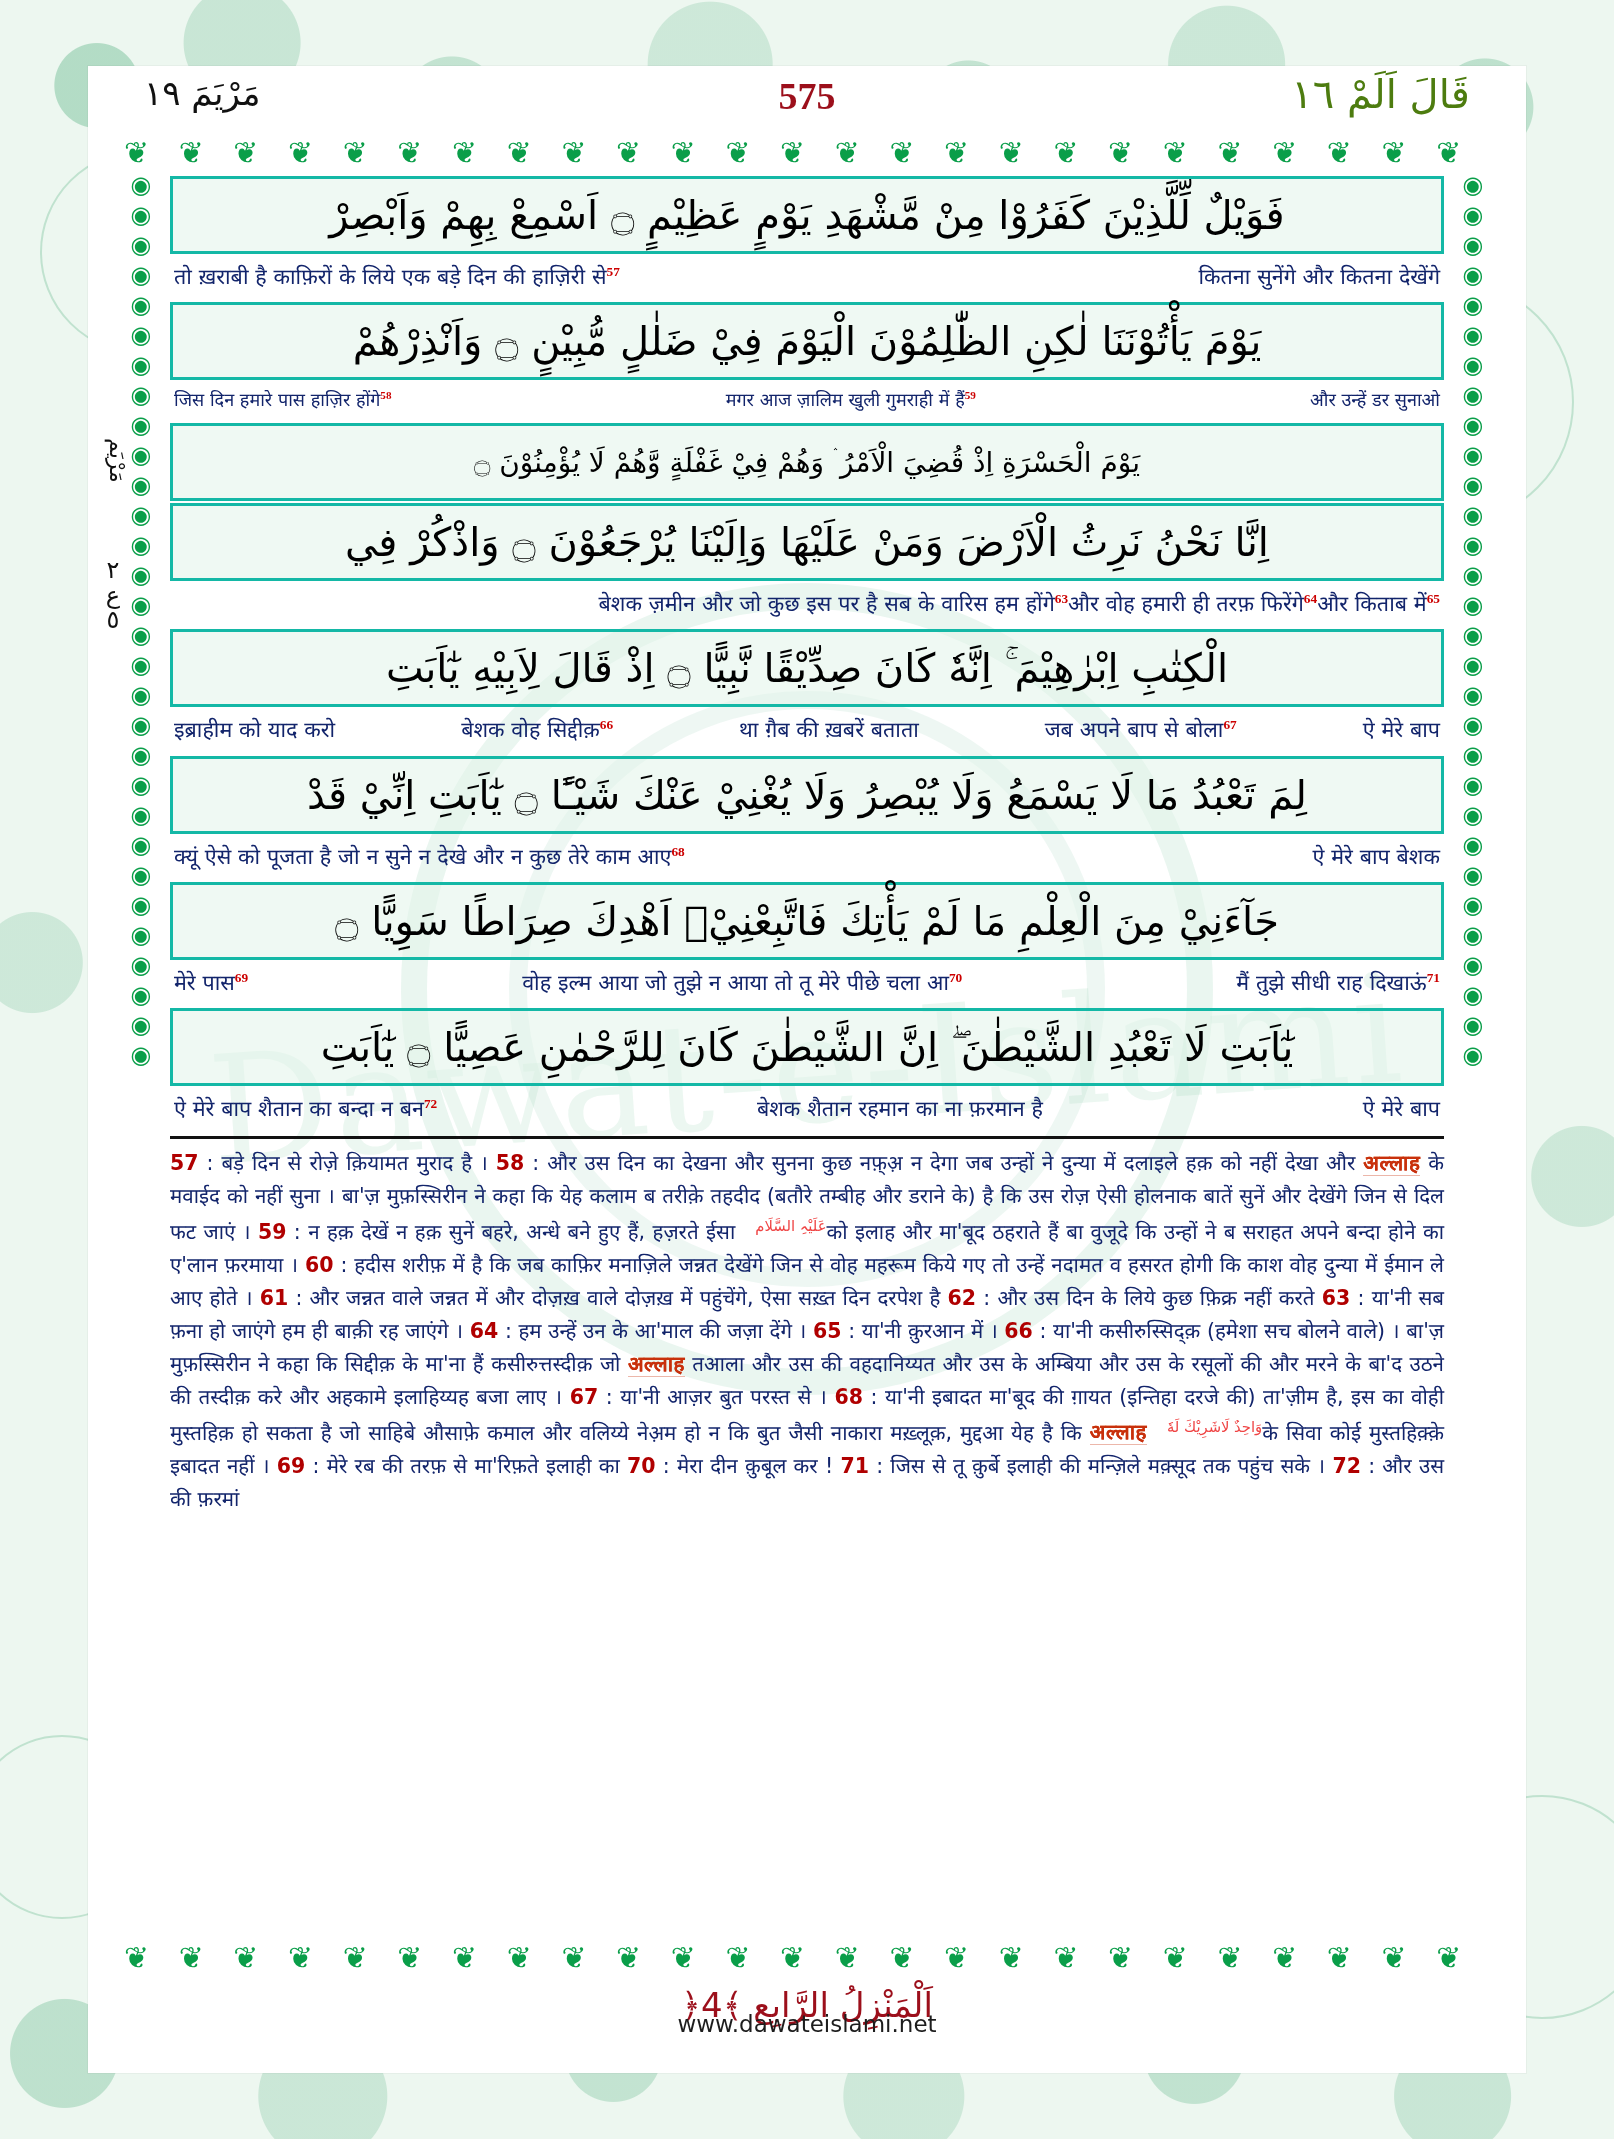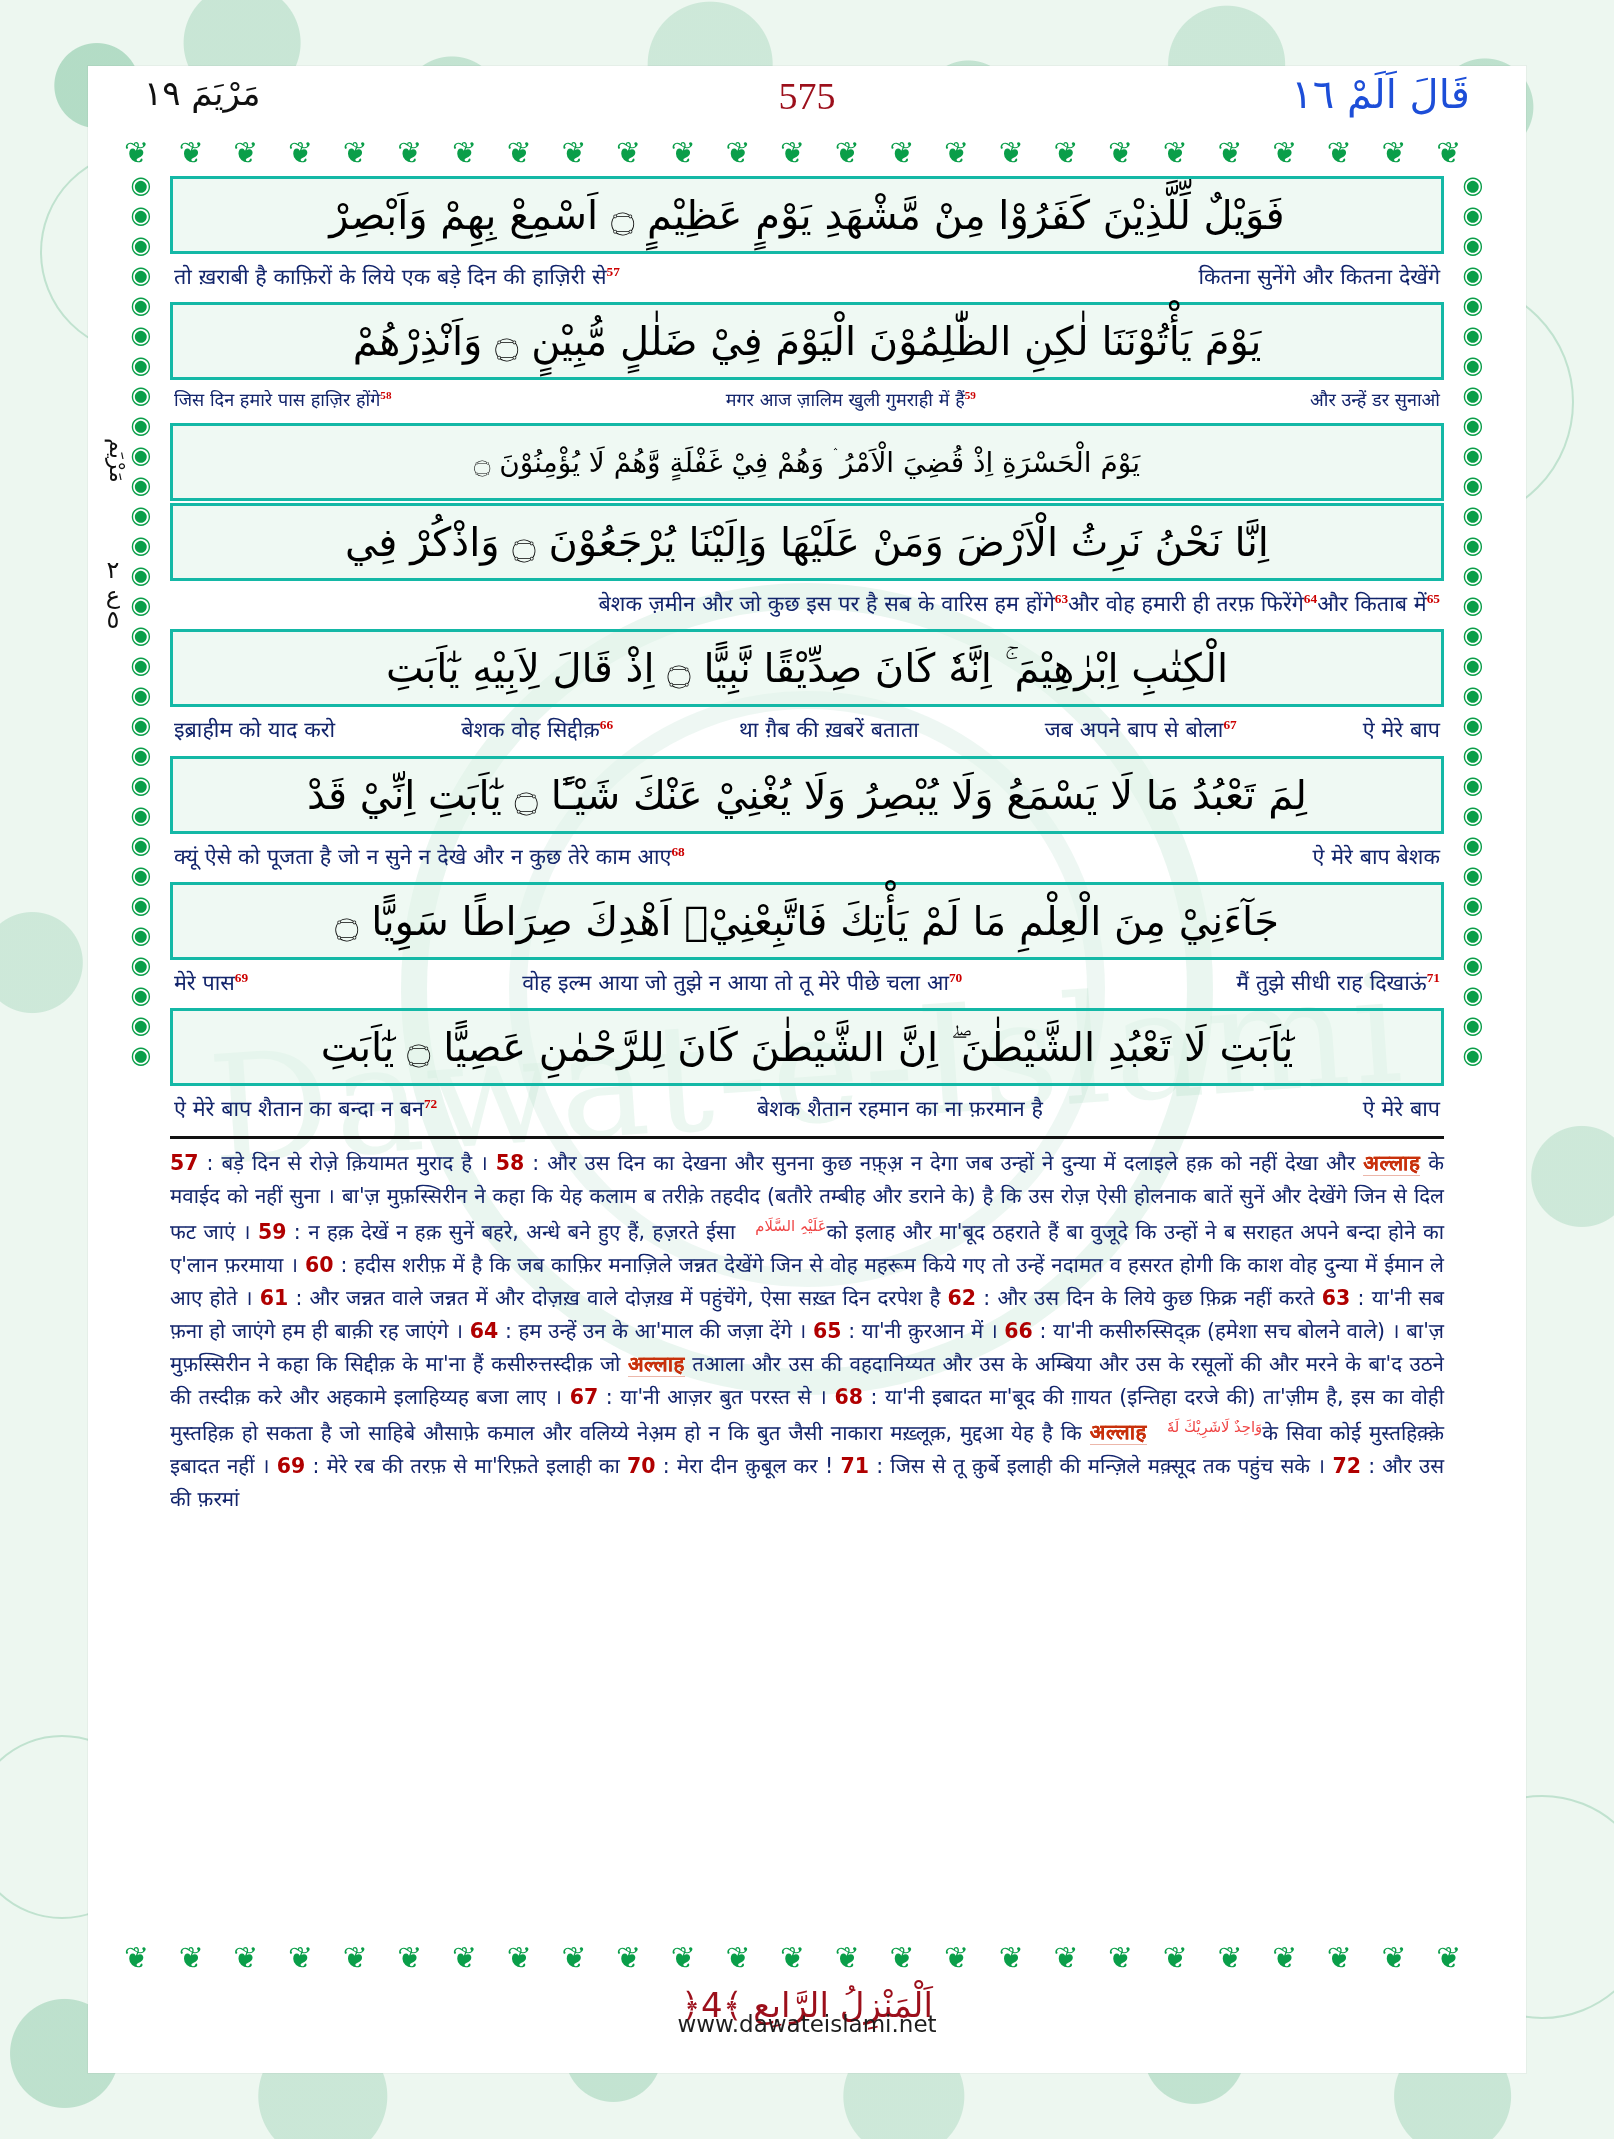--- a/index.html
+++ b/index.html
@@ -64,34 +64,34 @@
     white-space:nowrap;letter-spacing:4px;
     pointer-events:none;
   }
 
   
   .pagehead{
     position:absolute;left:0;right:0;top:6px;height:62px;
   }
   .head-para{
     position:absolute;right:56px;top:2px;
-    color:#1d4ed8;font-size:40px;
+    color:#4d7c0f;font-size:40px;
     font-family:"DejaVu Sans", sans-serif;
     direction:rtl;line-height:1;
   }
   .head-sura{
     position:absolute;left:56px;top:4px;
     color:#111;font-size:34px;
     font-family:"DejaVu Sans", sans-serif;
     direction:rtl;line-height:1;
   }
   .head-pageno{
     position:absolute;left:0;right:0;top:2px;
     text-align:center;color:#9c0f1b;
-    font-size:38px;font-weight:normal;
+    font-size:38px;font-weight:bold;
     font-family:"Liberation Serif", serif;
   }
 
   
   .orn{position:absolute;color:#0a9e49;overflow:hidden;}
   .orn-h{
     left:36px;right:36px;height:38px;
     font-size:30px;letter-spacing:10px;
     white-space:nowrap;text-align:center;
     line-height:38px;

